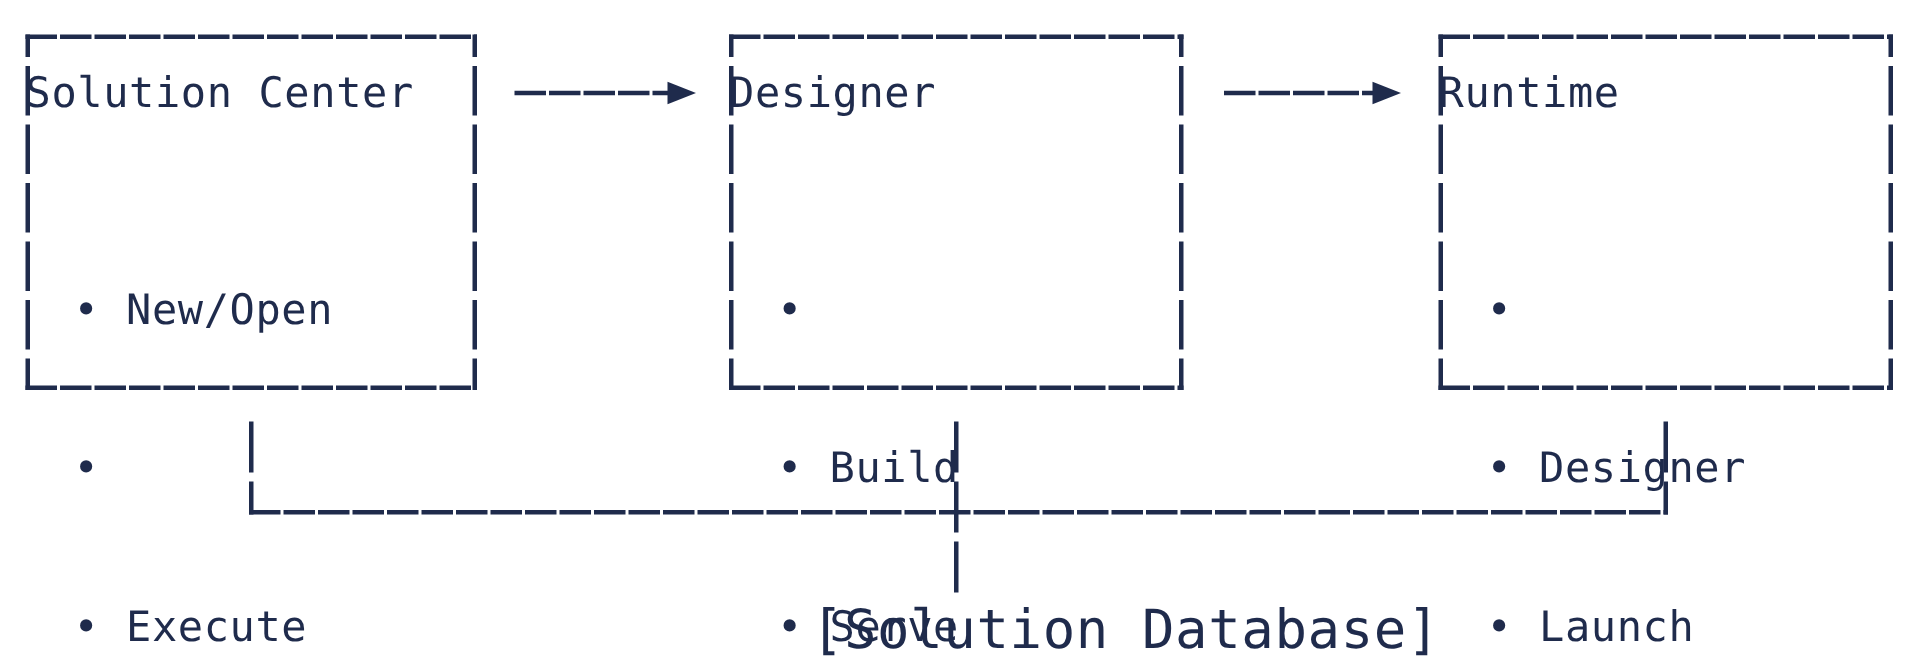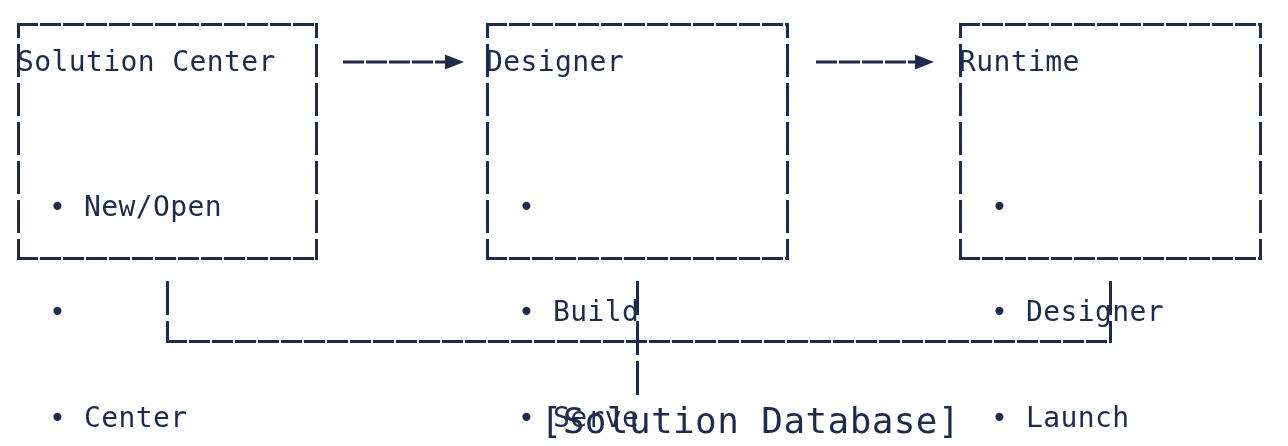--- a/index.html
+++ b/index.html
@@ -129,21 +129,21 @@
   <div class="box-items i1">
     <div class="bullet-item">
       <span class="bullet">•</span>
       <span>New/Open</span>
     </div>
     <div class="bullet-item">
       <span class="bullet">•</span>
     </div>
     <div class="bullet-item">
       <span class="bullet">•</span>
-      <span>Center</span>
+      <span>Execute</span>
     </div>
   </div>
 
   <div class="box-title t2">Designer</div>
   <div class="box-items i2">
     <div class="bullet-item">
       <span class="bullet">•</span>
     </div>
     <div class="bullet-item">
       <span class="bullet">•</span>

